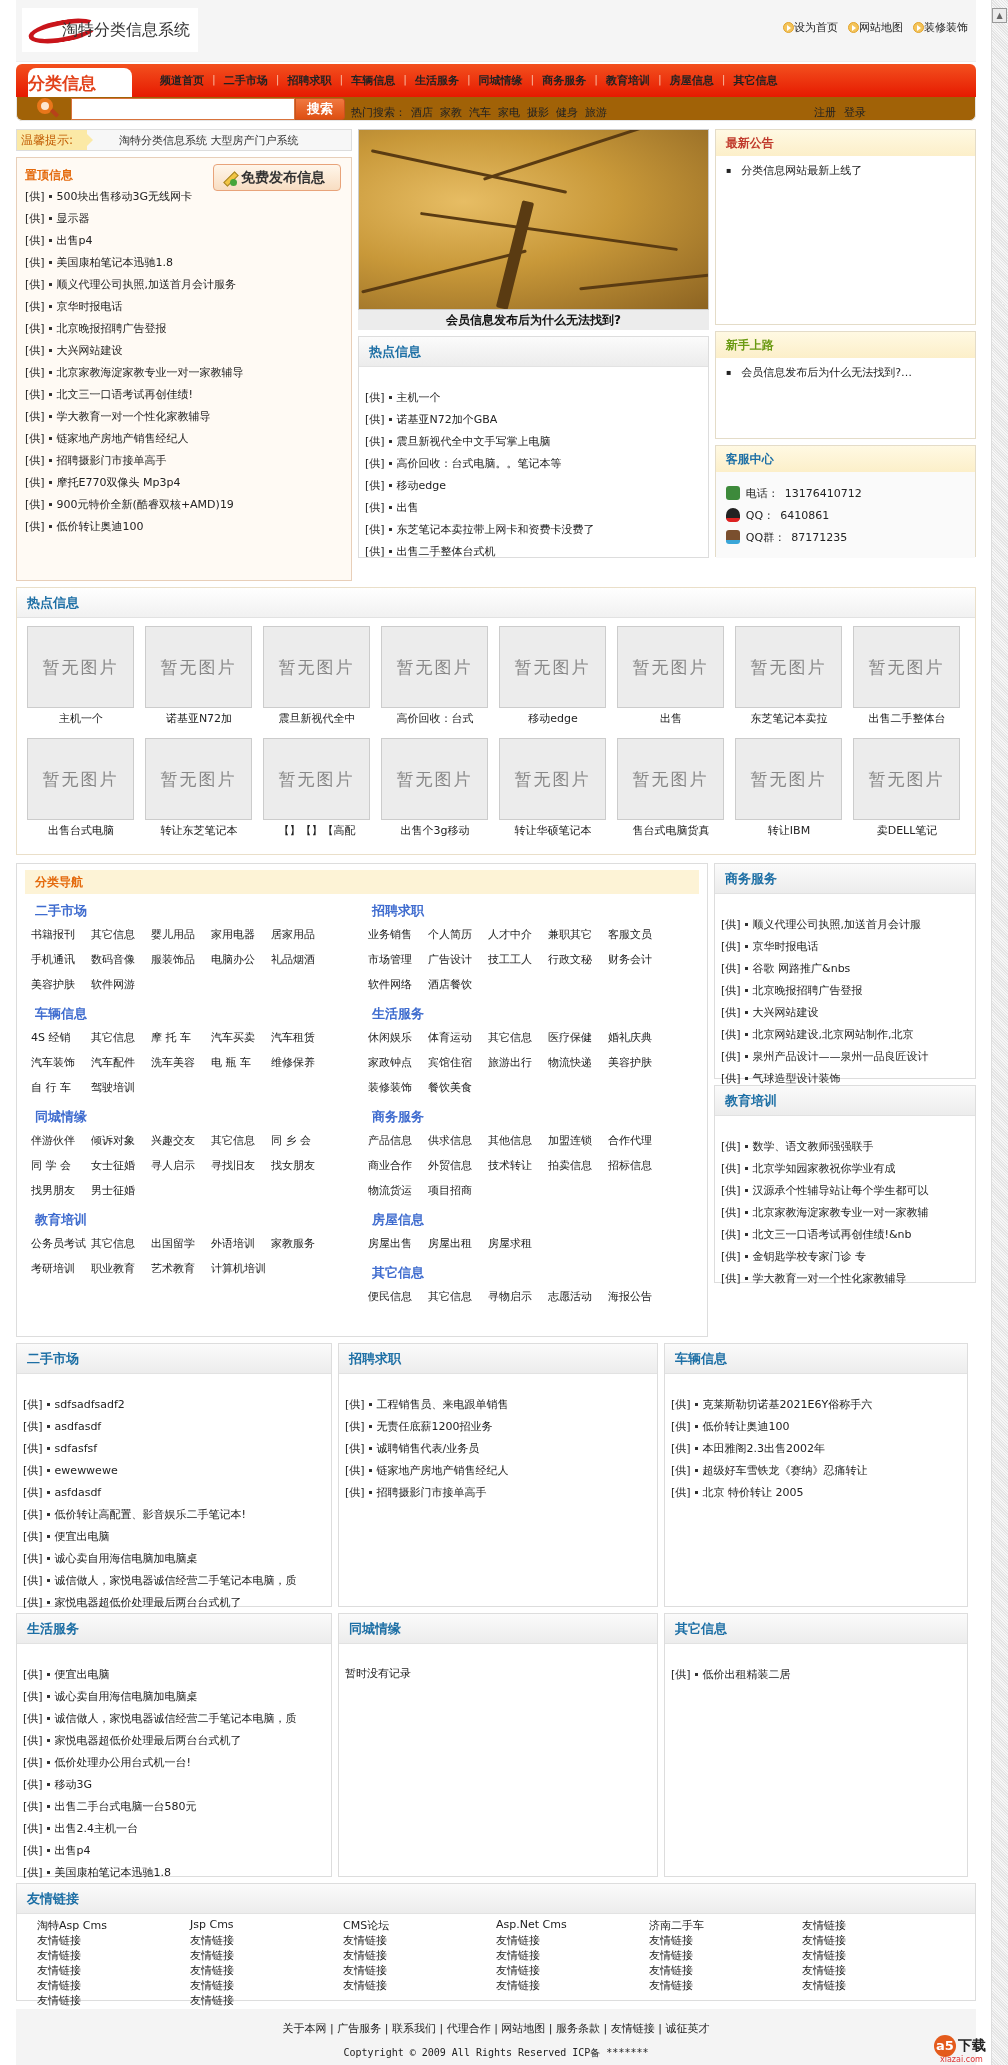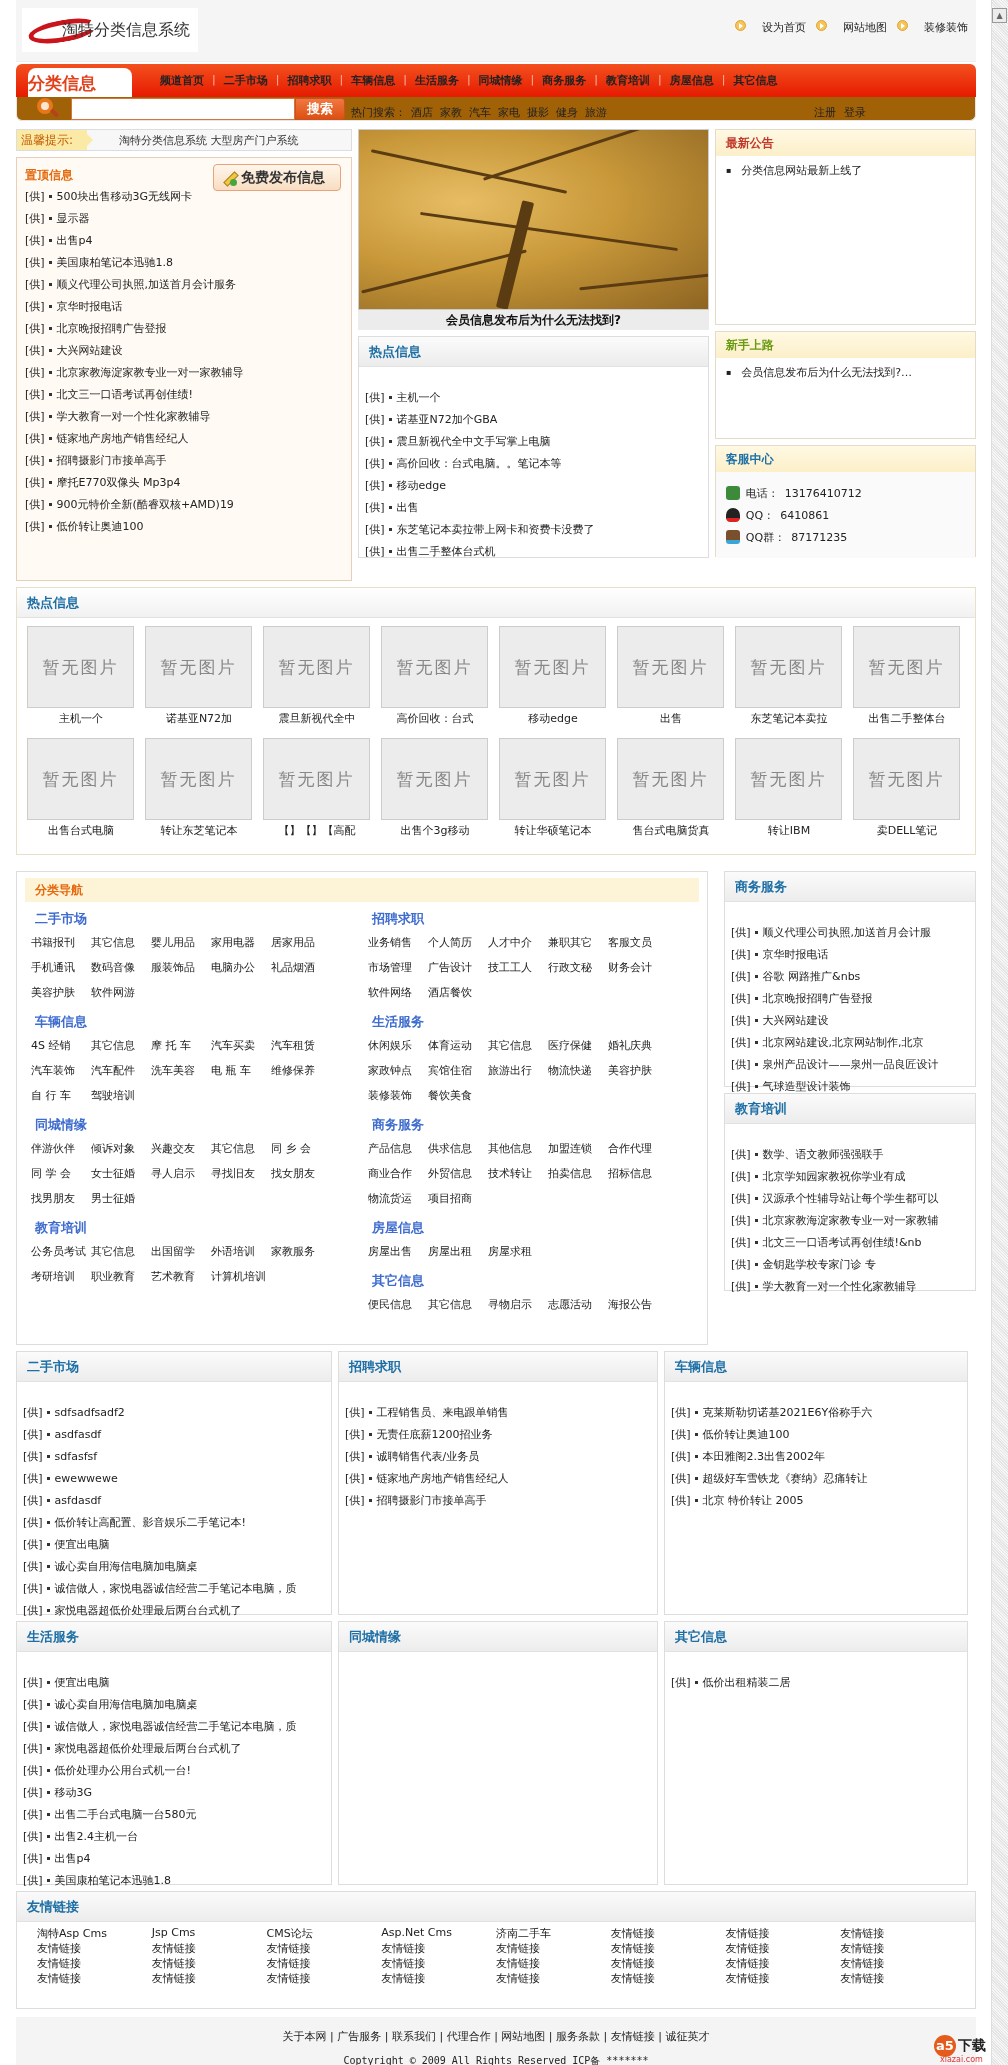--- a/index.html
+++ b/index.html
@@ -7,21 +7,21 @@
 a{color:#222;text-decoration:none}
 .page{position:absolute;left:16px;top:0;width:960px}
 .scrollbar{position:absolute;right:0;top:0;width:17px;height:2065px;background:repeating-linear-gradient(45deg,#e4e4e4 0 1px,#f6f6f6 1px 2px);border-left:1px solid #ddd}
 .scroll-up{position:absolute;top:8px;right:1px;width:15px;height:15px;background:#ececec;border:1px solid #999;font-size:8px;text-align:center;line-height:13px;color:#666}
 
 .top{height:62px;position:relative;background:#f5f5f5;border-bottom:1px solid #eee}
 .logo{position:absolute;left:6px;top:8px;width:176px;height:44px;background:#fff;}
 .logo .swoosh{position:absolute;left:6px;top:12px;width:70px;height:22px;border-radius:50%;border:5px solid #c9151b;border-right-color:transparent;border-bottom-color:#c9151b;transform:rotate(-10deg)}
 .logo span{position:absolute;left:40px;top:12px;font-size:16px;color:#333}
 .toplinks{position:absolute;right:8px;top:20px;display:flex;gap:10px;font-size:11px}
-.toplinks .lk{display:flex;align-items:flex-start;gap:16px}
+.toplinks .lk{display:flex;align-items:center;gap:0}
 .circ{width:11px;height:11px;border-radius:50%;background:#f4c45a;border:1px solid #e2a42e;position:relative}
 .circ:after{content:"";position:absolute;left:3px;top:2px;border-left:4px solid #fff;border-top:3px solid transparent;border-bottom:3px solid transparent}
 
 .nav{margin-top:2px;height:33px;background:linear-gradient(#f3501e,#e61a00);border-radius:6px 6px 0 0;position:relative;display:flex;align-items:center}
 .nav-tab{position:absolute;left:12px;bottom:0;width:104px;height:29px;background:#fff;border-radius:8px 8px 0 0;color:#e2421b;font-size:17px;font-weight:bold;line-height:30px}
 .nav-items{margin-left:136px;display:flex;color:#fff;font-size:11px;font-weight:bold}
 .nav-items .ni{padding:0 8px}
 .nav-items .sep{color:#f9b79f;font-weight:normal}
 .searchbar{height:24px;background:#a16207;border:1px solid #e6e6e6;border-top:none;border-radius:0 0 6px 6px;display:flex;align-items:flex-end;position:relative}
 .mag{margin-left:20px;width:22px;height:22px;position:relative}
@@ -64,38 +64,38 @@
 .contact div{height:22px;display:flex;align-items:center;gap:6px;font-size:11px}
 .ic{width:14px;height:14px;border-radius:3px;display:inline-block}
 
 .hotimg{margin-top:6px;border:1px solid #eadfc9}
 .hotimg .panel-h{background:linear-gradient(#fff,#f1f1f1)}
 .grid{display:grid;grid-template-columns:repeat(8,108px);column-gap:10px;padding:8px 0 4px 10px}
 .cell{height:112px}
 .ph{width:107px;height:82px;background:#ececec;border:1px solid #ccc;color:#888;font-size:17px;display:flex;align-items:center;justify-content:center;letter-spacing:2px}
 .cap{text-align:center;font-size:11px;height:22px;line-height:22px}
 
-.row3{display:flex;gap:16px;margin-top:16px}
+.row3{display:flex;gap:6px;margin-top:8px}
 .catnav{width:692px;border:1px solid #ddd;padding:6px 8px;height:474px}
 .catnav-h{height:24px;line-height:24px;background:#fdf3d6;color:#e46a0d;font-size:12px;font-weight:bold;padding-left:10px}
 .cat-cols{display:flex}
 .cat-col{width:340px}
 .cat-title{color:#3f6ccf;font-size:13px;font-weight:bold;margin:8px 0 2px 10px;height:18px}
 .cat-items{display:grid;grid-template-columns:repeat(5,60px);padding-left:6px}
 .cat-items span{font-size:11px;height:25px;line-height:25px;white-space:nowrap}
 .col-r3{width:262px;display:flex;flex-direction:column;gap:6px}
 
 .row4{display:flex;gap:6px;margin-top:6px}
 .bp{width:316px;height:264px}
 .bp2{width:320px}
 .bp3{width:304px}
 .empty{font-size:11px;padding:2px 0}
 .friend{margin-top:6px;border:1px solid #ddd;height:118px}
 .friend .panel-h{height:30px}
-.fgrid{display:grid;grid-template-columns:repeat(8,1fr);padding:4px 20px 0 20px}
+.fgrid{display:grid;grid-template-columns:repeat(6,1fr);padding:4px 20px 0 20px}
 .footer{margin-top:8px;height:62px;background:#f4f4f4;text-align:center;padding-top:12px}
 .footer .links{font-size:11px}
 .footer .copy{font-size:10px;margin-top:10px;font-family:"DejaVu Sans Mono",monospace}
 .a5{position:absolute;right:22px;bottom:8px;display:flex;align-items:center;gap:2px}
 .a5 .c{width:22px;height:22px;border-radius:50%;background:#e45b1c;color:#fff;font-weight:bold;font-size:13px;text-align:center;line-height:22px}
 .a5 .t{font-size:14px;font-weight:bold}
 .a5 .s{position:absolute;left:6px;top:20px;font-size:8px;color:#d33}
 </style>
 </head>
 <body>
@@ -554,20 +554,23 @@
             <li><span>[供]</span><i class="dot"></i><span>移动3G</span></li>
             <li><span>[供]</span><i class="dot"></i><span>出售二手台式电脑一台580元</span></li>
             <li><span>[供]</span><i class="dot"></i><span>出售2.4主机一台</span></li>
             <li><span>[供]</span><i class="dot"></i><span>出售p4</span></li>
             <li><span>[供]</span><i class="dot"></i><span>美国康柏笔记本迅驰1.8</span></li>
           </ul>
         </div>
       </div>
       <div class="panel bp bp2">
         <div class="panel-h">同城情缘</div>
+        <div class="panel-b">
+          <div class="empty">暂时没有记录</div>
+        </div>
       </div>
       <div class="panel bp bp3">
         <div class="panel-h">其它信息</div>
         <div class="panel-b">
           <ul class="list">
             <li><span>[供]</span><i class="dot"></i><span>低价出租精装二居</span></li>
           </ul>
         </div>
       </div>
     </div>

